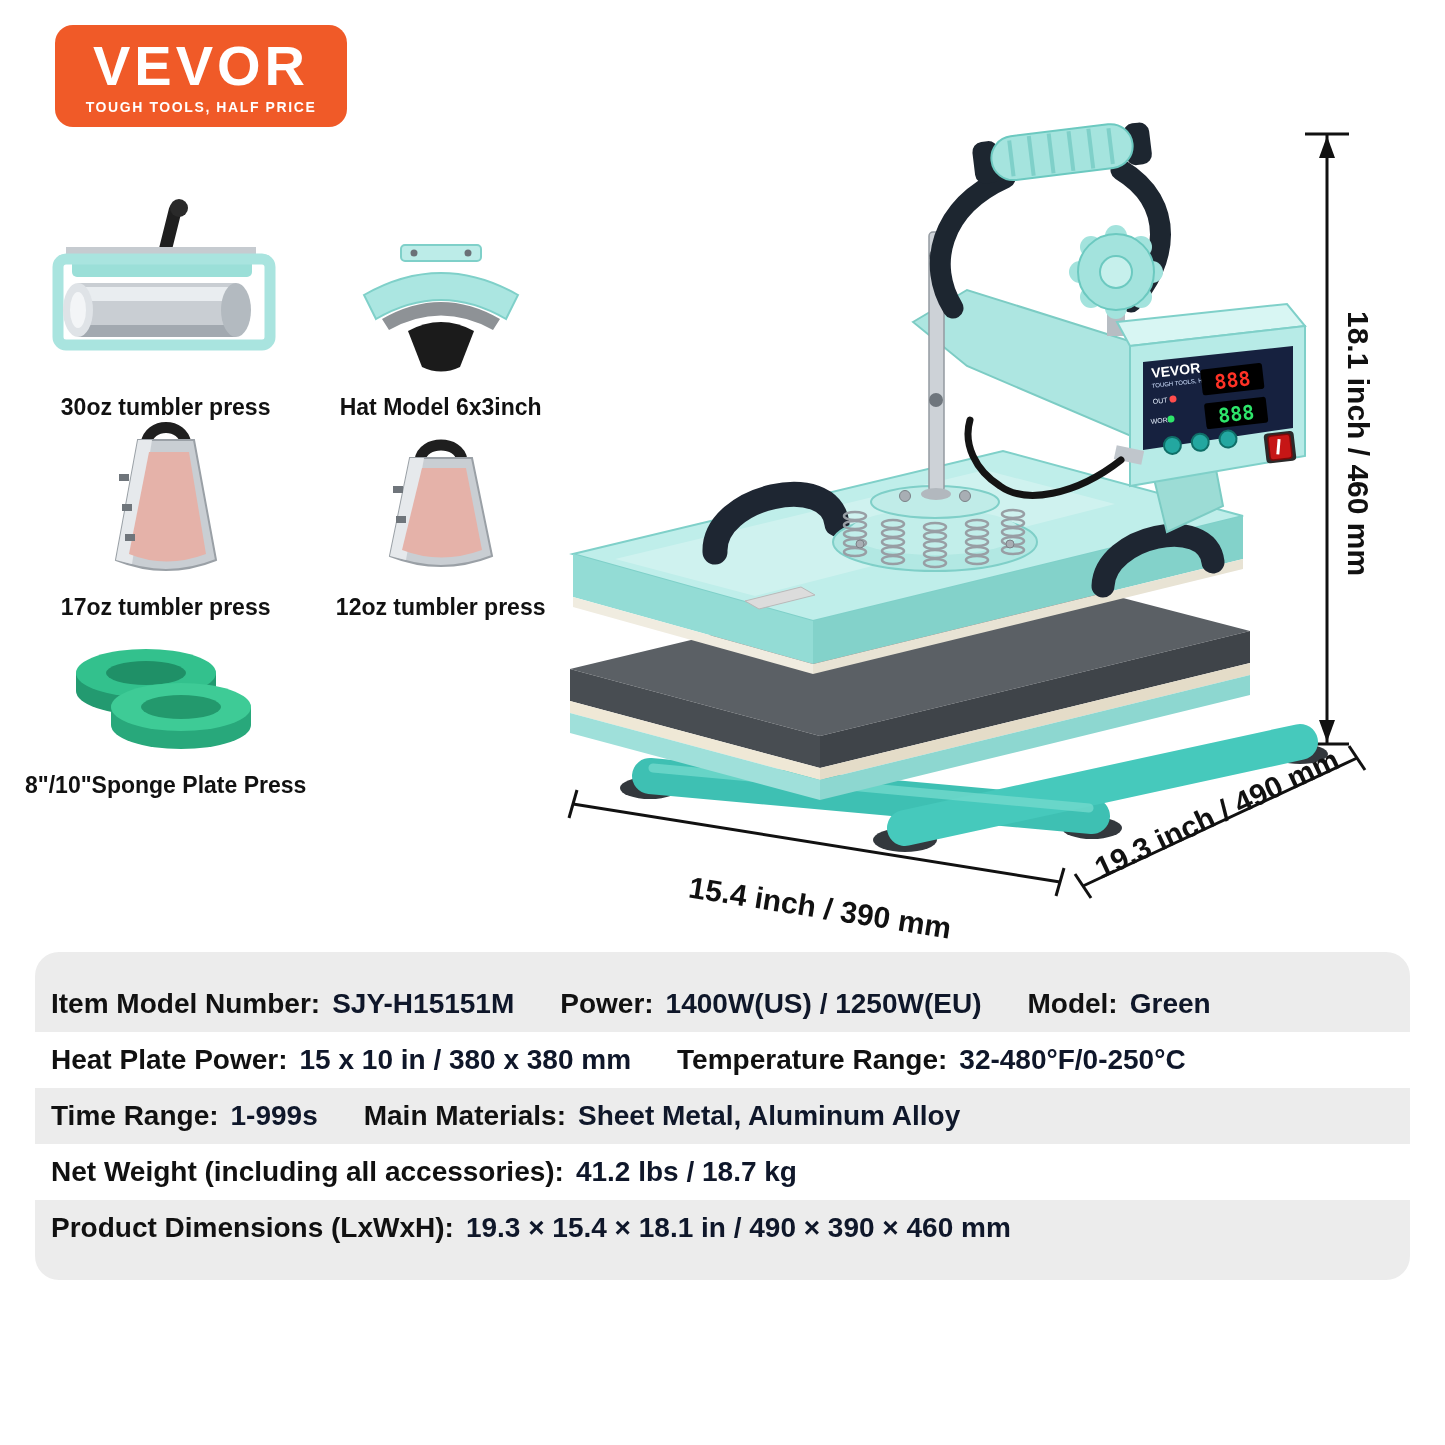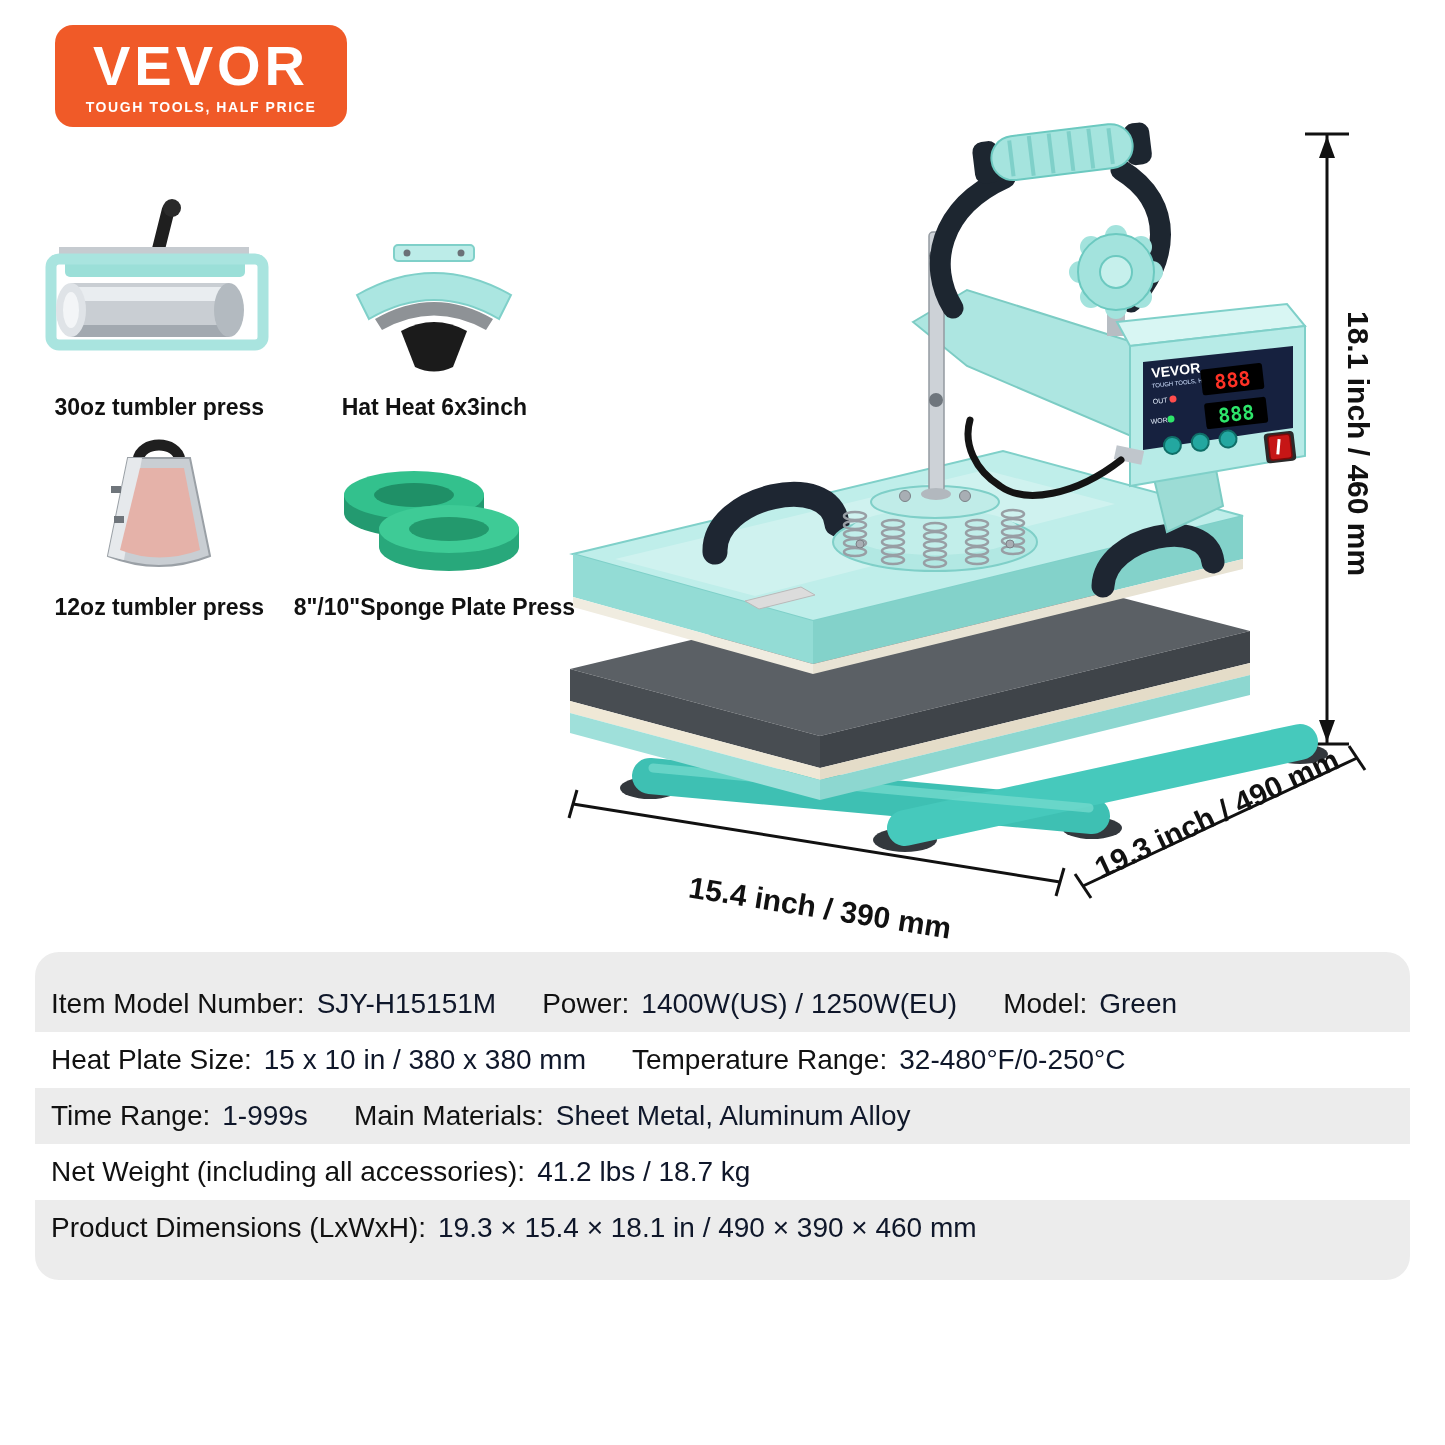--- a/index.html
+++ b/index.html
@@ -27,21 +27,21 @@
   .dim-label { position:absolute; font-size:30px; font-weight:bold; color:#111; white-space:nowrap; }
   .dim-height { left:1341px; top:175px; height:500px; writing-mode:vertical-rl; text-align:center; }
   .dim-width  { left:645px; top:872px; width:350px; text-align:center; transform:rotate(9deg); }
   .dim-depth  { left:1052px; top:778px; width:330px; text-align:center; transform:rotate(-25deg); }
 
   
   .spec-panel { position:absolute; left:35px; top:933px; width:1375px; border-radius:24px;
                 background:#ececec; padding:24px 0; overflow:hidden; }
   .spec-row { height:56px; display:flex; align-items:center; padding:0 16px; gap:46px; }
   .spec-row:nth-child(even) { background:#ffffff; }
-  .pair { display:flex; align-items:baseline; gap:12px; font-size:28px; font-weight:normal; white-space:nowrap; }
+  .pair { display:flex; align-items:baseline; gap:12px; font-size:28px; font-weight:bold; white-space:nowrap; }
   .lbl { color:#111; }
   .val { color:#0f172a; }
 </style>
 </head>
 <body>
 
 <div class="canvas">
 
   <div class="logo">
     <div class="logo-brand">VEVOR</div>
@@ -73,23 +73,35 @@
 
     <figure class="acc">
       <svg width="230" height="145" viewBox="0 0 230 145">
         <rect x="75" y="16" width="80" height="16" rx="4" fill="#bcece8" stroke="#7fd0c9" stroke-width="2"></rect>
         <circle cx="88" cy="24" r="3.5" fill="#6b7177"></circle>
         <circle cx="142" cy="24" r="3.5" fill="#6b7177"></circle>
         <path d="M38,66 Q115,22 192,66 L180,90 Q115,52 50,90 Z" fill="#abe6e1" stroke="#7fd0c9" stroke-width="2"></path>
         <path d="M56,90 Q115,56 174,90 L167,101 Q115,72 63,101 Z" fill="#8e9296"></path>
         <path d="M82,102 Q115,84 148,102 L134,138 Q115,147 96,138 Z" fill="#1b1b1b"></path>
       </svg>
-      <figcaption class="acc-caption">Hat Heat 6x3inch</figcaption>
-    </figure>
-
+      <figcaption class="acc-caption">Hat Model 6x3inch</figcaption>
+    </figure>
+
+    <figure class="acc">
+      <svg width="160" height="160" viewBox="0 0 160 160">
+        <path d="M60,30 C63,8 97,8 100,30" stroke="#1f1f1f" stroke-width="11" fill="none" stroke-linecap="round"></path>
+        <path d="M52,26 L108,26 L130,146 Q80,166 30,146 Z" fill="#c9ced3" stroke="#9aa0a6" stroke-width="2"></path>
+        <path d="M52,26 L66,26 L46,150 Q37,148 30,146 Z" fill="#e6e9ec"></path>
+        <path d="M63,38 L103,38 L120,140 Q80,155 43,140 Z" fill="#e5b2a9"></path>
+        <rect x="33" y="60" width="10" height="7" fill="#6f757b"></rect>
+        <rect x="36" y="90" width="10" height="7" fill="#6f757b"></rect>
+        <rect x="39" y="120" width="10" height="7" fill="#6f757b"></rect>
+      </svg>
+      <figcaption class="acc-caption">17oz tumbler press</figcaption>
+    </figure>
 
     <figure class="acc">
       <svg width="170" height="140" viewBox="0 0 170 140">
         <path d="M64,26 C67,6 103,6 106,26" stroke="#1f1f1f" stroke-width="11" fill="none" stroke-linecap="round"></path>
         <path d="M54,24 L116,24 L136,122 Q85,142 34,122 Z" fill="#c9ced3" stroke="#9aa0a6" stroke-width="2"></path>
         <path d="M54,24 L68,24 L50,126 Q41,124 34,122 Z" fill="#e6e9ec"></path>
         <path d="M66,34 L110,34 L126,116 Q85,131 46,116 Z" fill="#e5b2a9"></path>
         <rect x="37" y="52" width="10" height="7" fill="#6f757b"></rect>
         <rect x="40" y="82" width="10" height="7" fill="#6f757b"></rect>
       </svg>
@@ -295,21 +307,21 @@
         <span class="lbl">Power:</span>
         <span class="val">1400W(US) / 1250W(EU)</span>
       </span>
       <span class="pair">
         <span class="lbl">Model:</span>
         <span class="val">Green</span>
       </span>
     </div>
     <div class="spec-row">
       <span class="pair">
-        <span class="lbl">Heat Plate Size:</span>
+        <span class="lbl">Heat Plate Power:</span>
         <span class="val">15 x 10 in / 380 x 380 mm</span>
       </span>
       <span class="pair">
         <span class="lbl">Temperature Range:</span>
         <span class="val">32-480°F/0-250°C</span>
       </span>
     </div>
     <div class="spec-row">
       <span class="pair">
         <span class="lbl">Time Range:</span>

